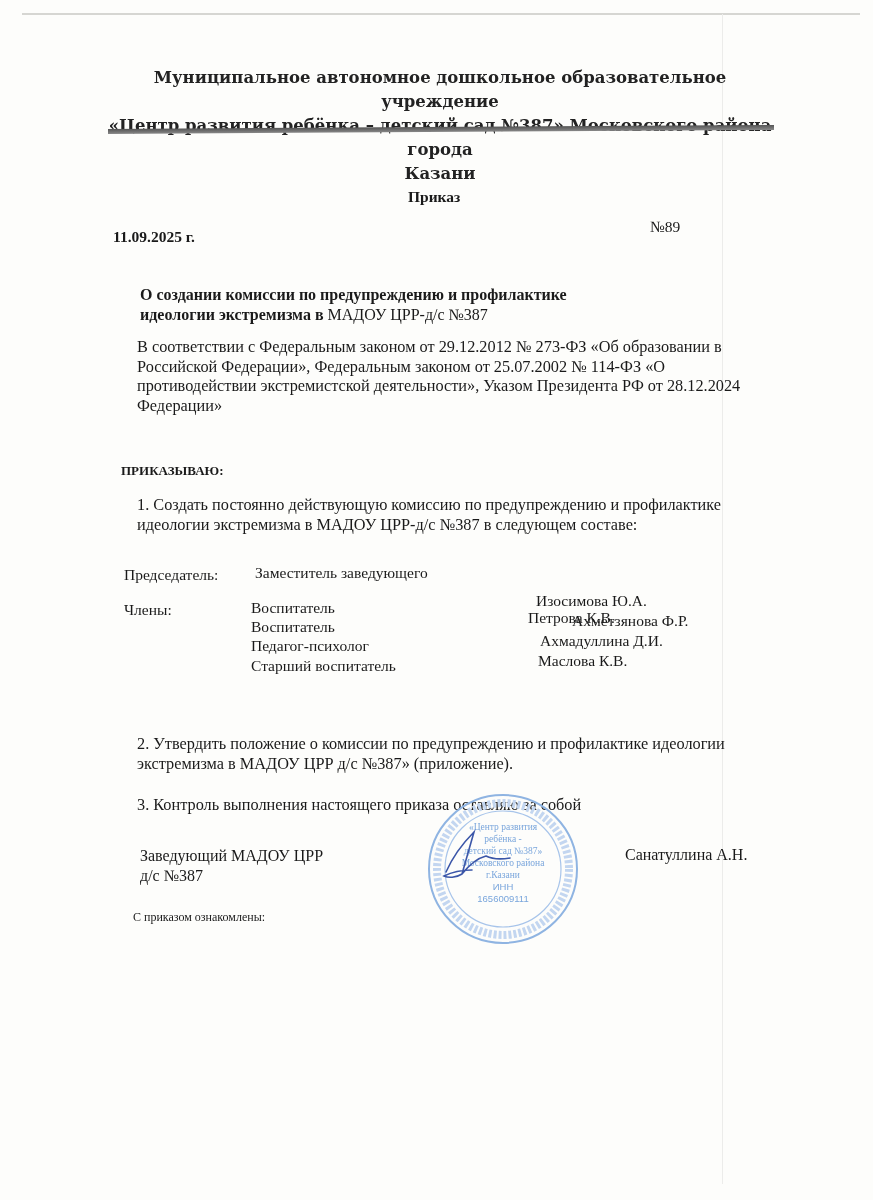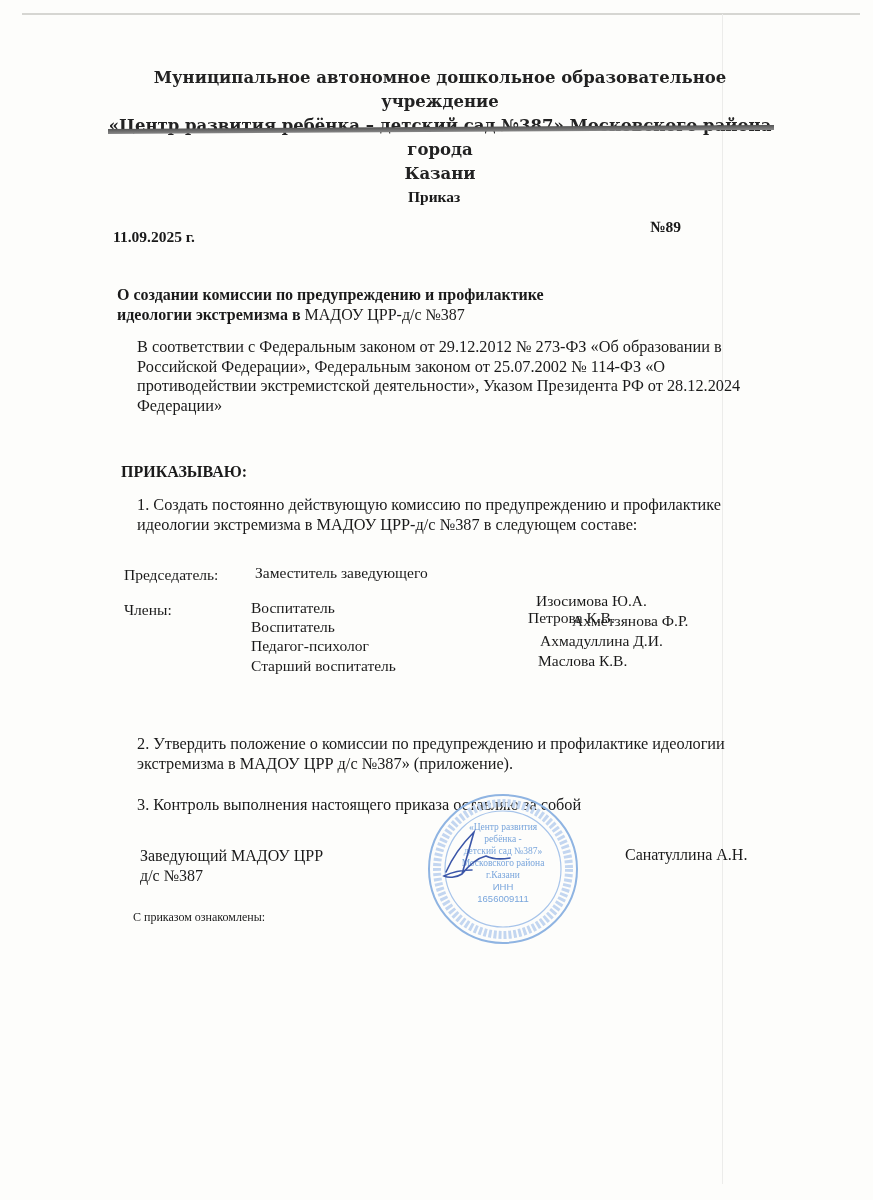--- a/index.html
+++ b/index.html
@@ -19,26 +19,26 @@
     font-family: "DejaVu Serif", serif; font-weight: bold; font-size: 16.5px; line-height: 24px;
     color: #222;
   }
   .rule {
     position: absolute; left: 108px; top: 129px; width: 666px; height: 5px;
     background: linear-gradient(#555, #888);
     transform: rotate(-0.35deg); transform-origin: left center;
   }
   .title { left: 408px; top: 188px; font-weight: bold; font-size: 15.5px; }
   .date  { left: 113px; top: 228px; font-weight: bold; font-size: 15.5px; }
-  .num   { left: 650px; top: 218px; font-weight: bold; font-size: 15.5px; }
+  .num   { left: 650px; top: 218px; font-weight: normal; font-size: 15.5px; }
   .subject { left: 117px; top: 285px; font-size: 16px; line-height: 20px; }
-  .subject .b { font-weight: bold; }
+  .subject .b { font-weight: bold; margin-left: 23px; }
   .para { position: absolute; left: 117px; font-size: 16.3px; line-height: 19.5px; white-space: nowrap; margin-left: 20px; }
   .basis { top: 337px; }
-  .order-word { left: 121px; top: 463px; font-weight: bold; font-size: 16px; }
+  .order-word { left: 121px; top: 463px; font-weight: bold; font-size: 13px; }
   .item1 { top: 495px; }
   .comm { font-size: 15.5px; line-height: 19px; }
   .item2 { top: 734px; }
   .item3 { top: 795px; }
   .sig-left { left: 140px; top: 846px; font-size: 16px; line-height: 20px; }
   .sig-right { left: 625px; top: 846px; font-size: 16px; }
   .acq { left: 133px; top: 910px; font-size: 12px; }
   .stamp {
     position: absolute; left: 426px; top: 792px; width: 154px; height: 154px;
   }

